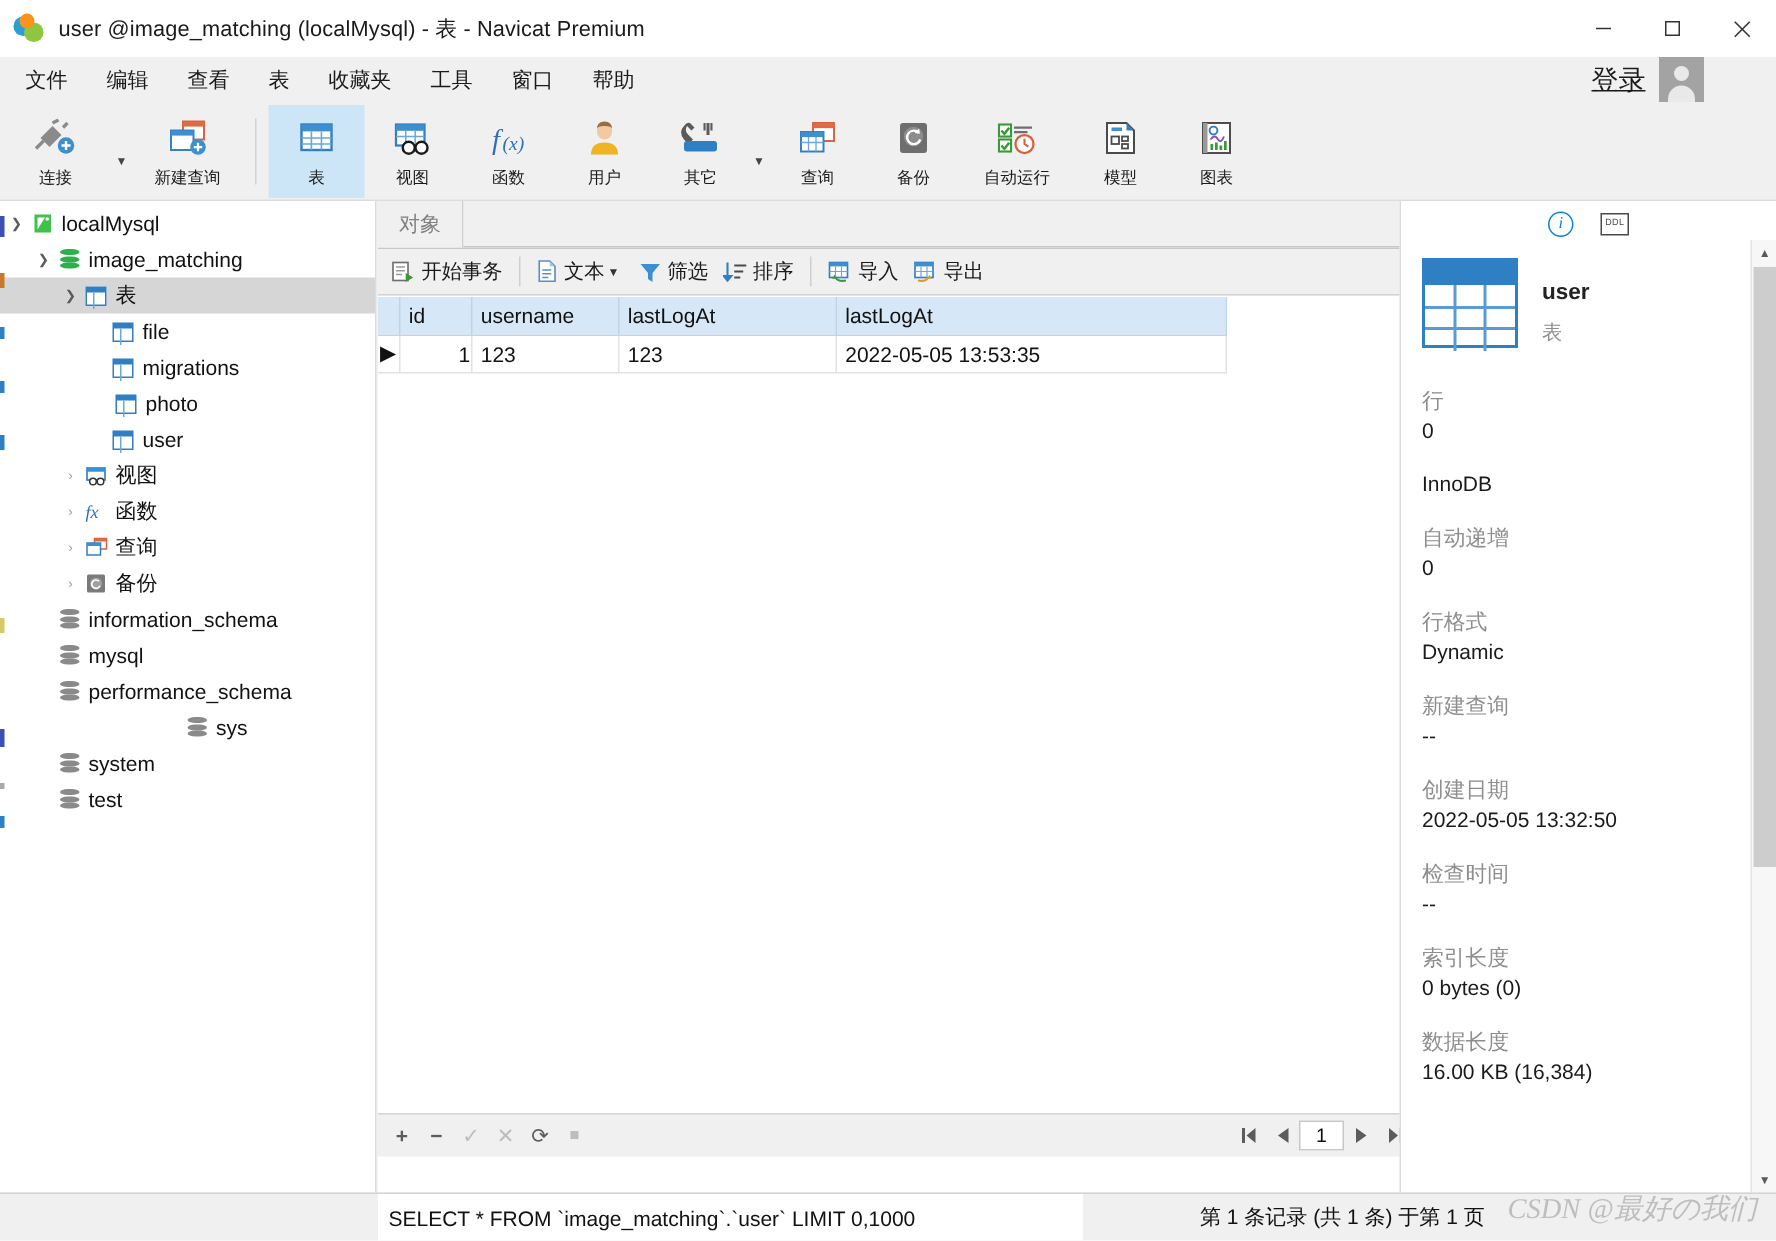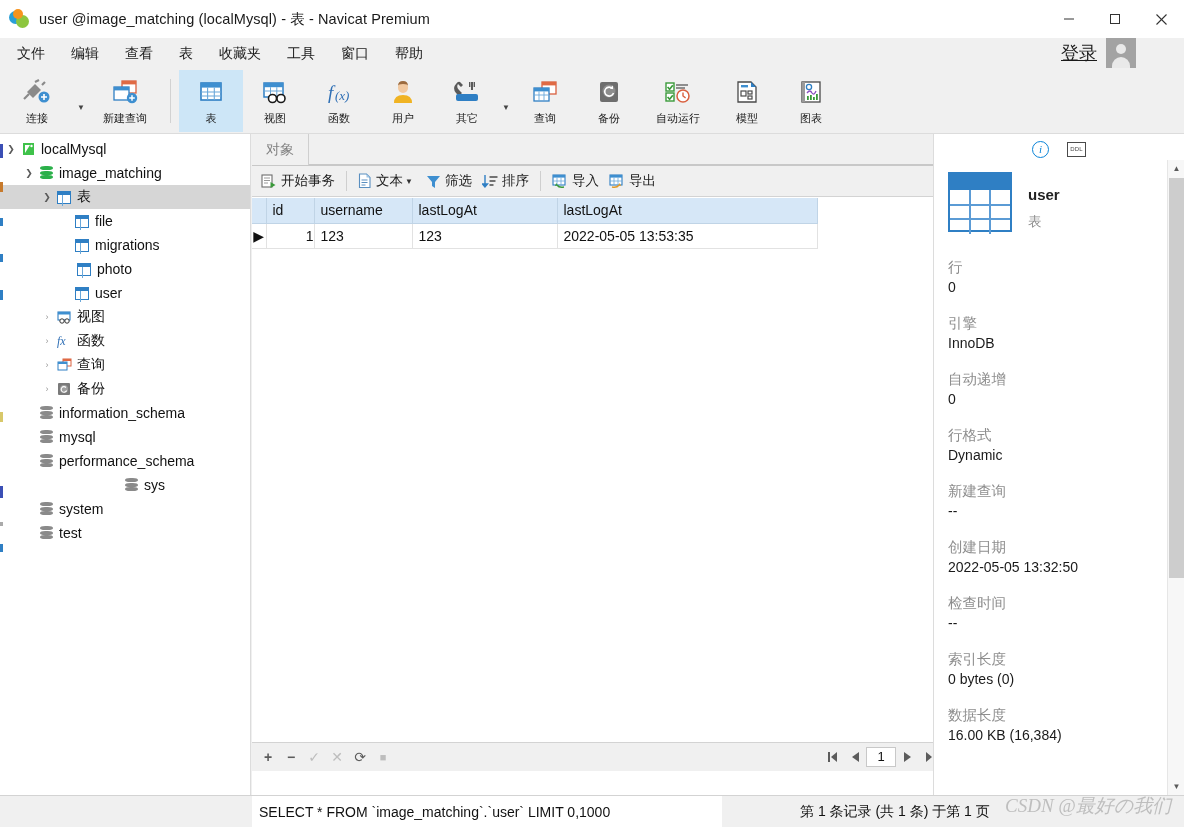--- a/index.html
+++ b/index.html
@@ -768,21 +768,20 @@
         <span class="ty" style="display:block;">表</span>
       </span>
     </div>
 
     <div class="ip-fields">
       <div class="ip-f">
         <div class="ip-k">行</div>
         <div class="ip-v">0</div>
       </div>
       <div class="ip-f">
-        <div class="ip-k">引擎</div>
         <div class="ip-v">InnoDB</div>
       </div>
       <div class="ip-f">
         <div class="ip-k">自动递增</div>
         <div class="ip-v">0</div>
       </div>
       <div class="ip-f">
         <div class="ip-k">行格式</div>
         <div class="ip-v">Dynamic</div>
       </div>

